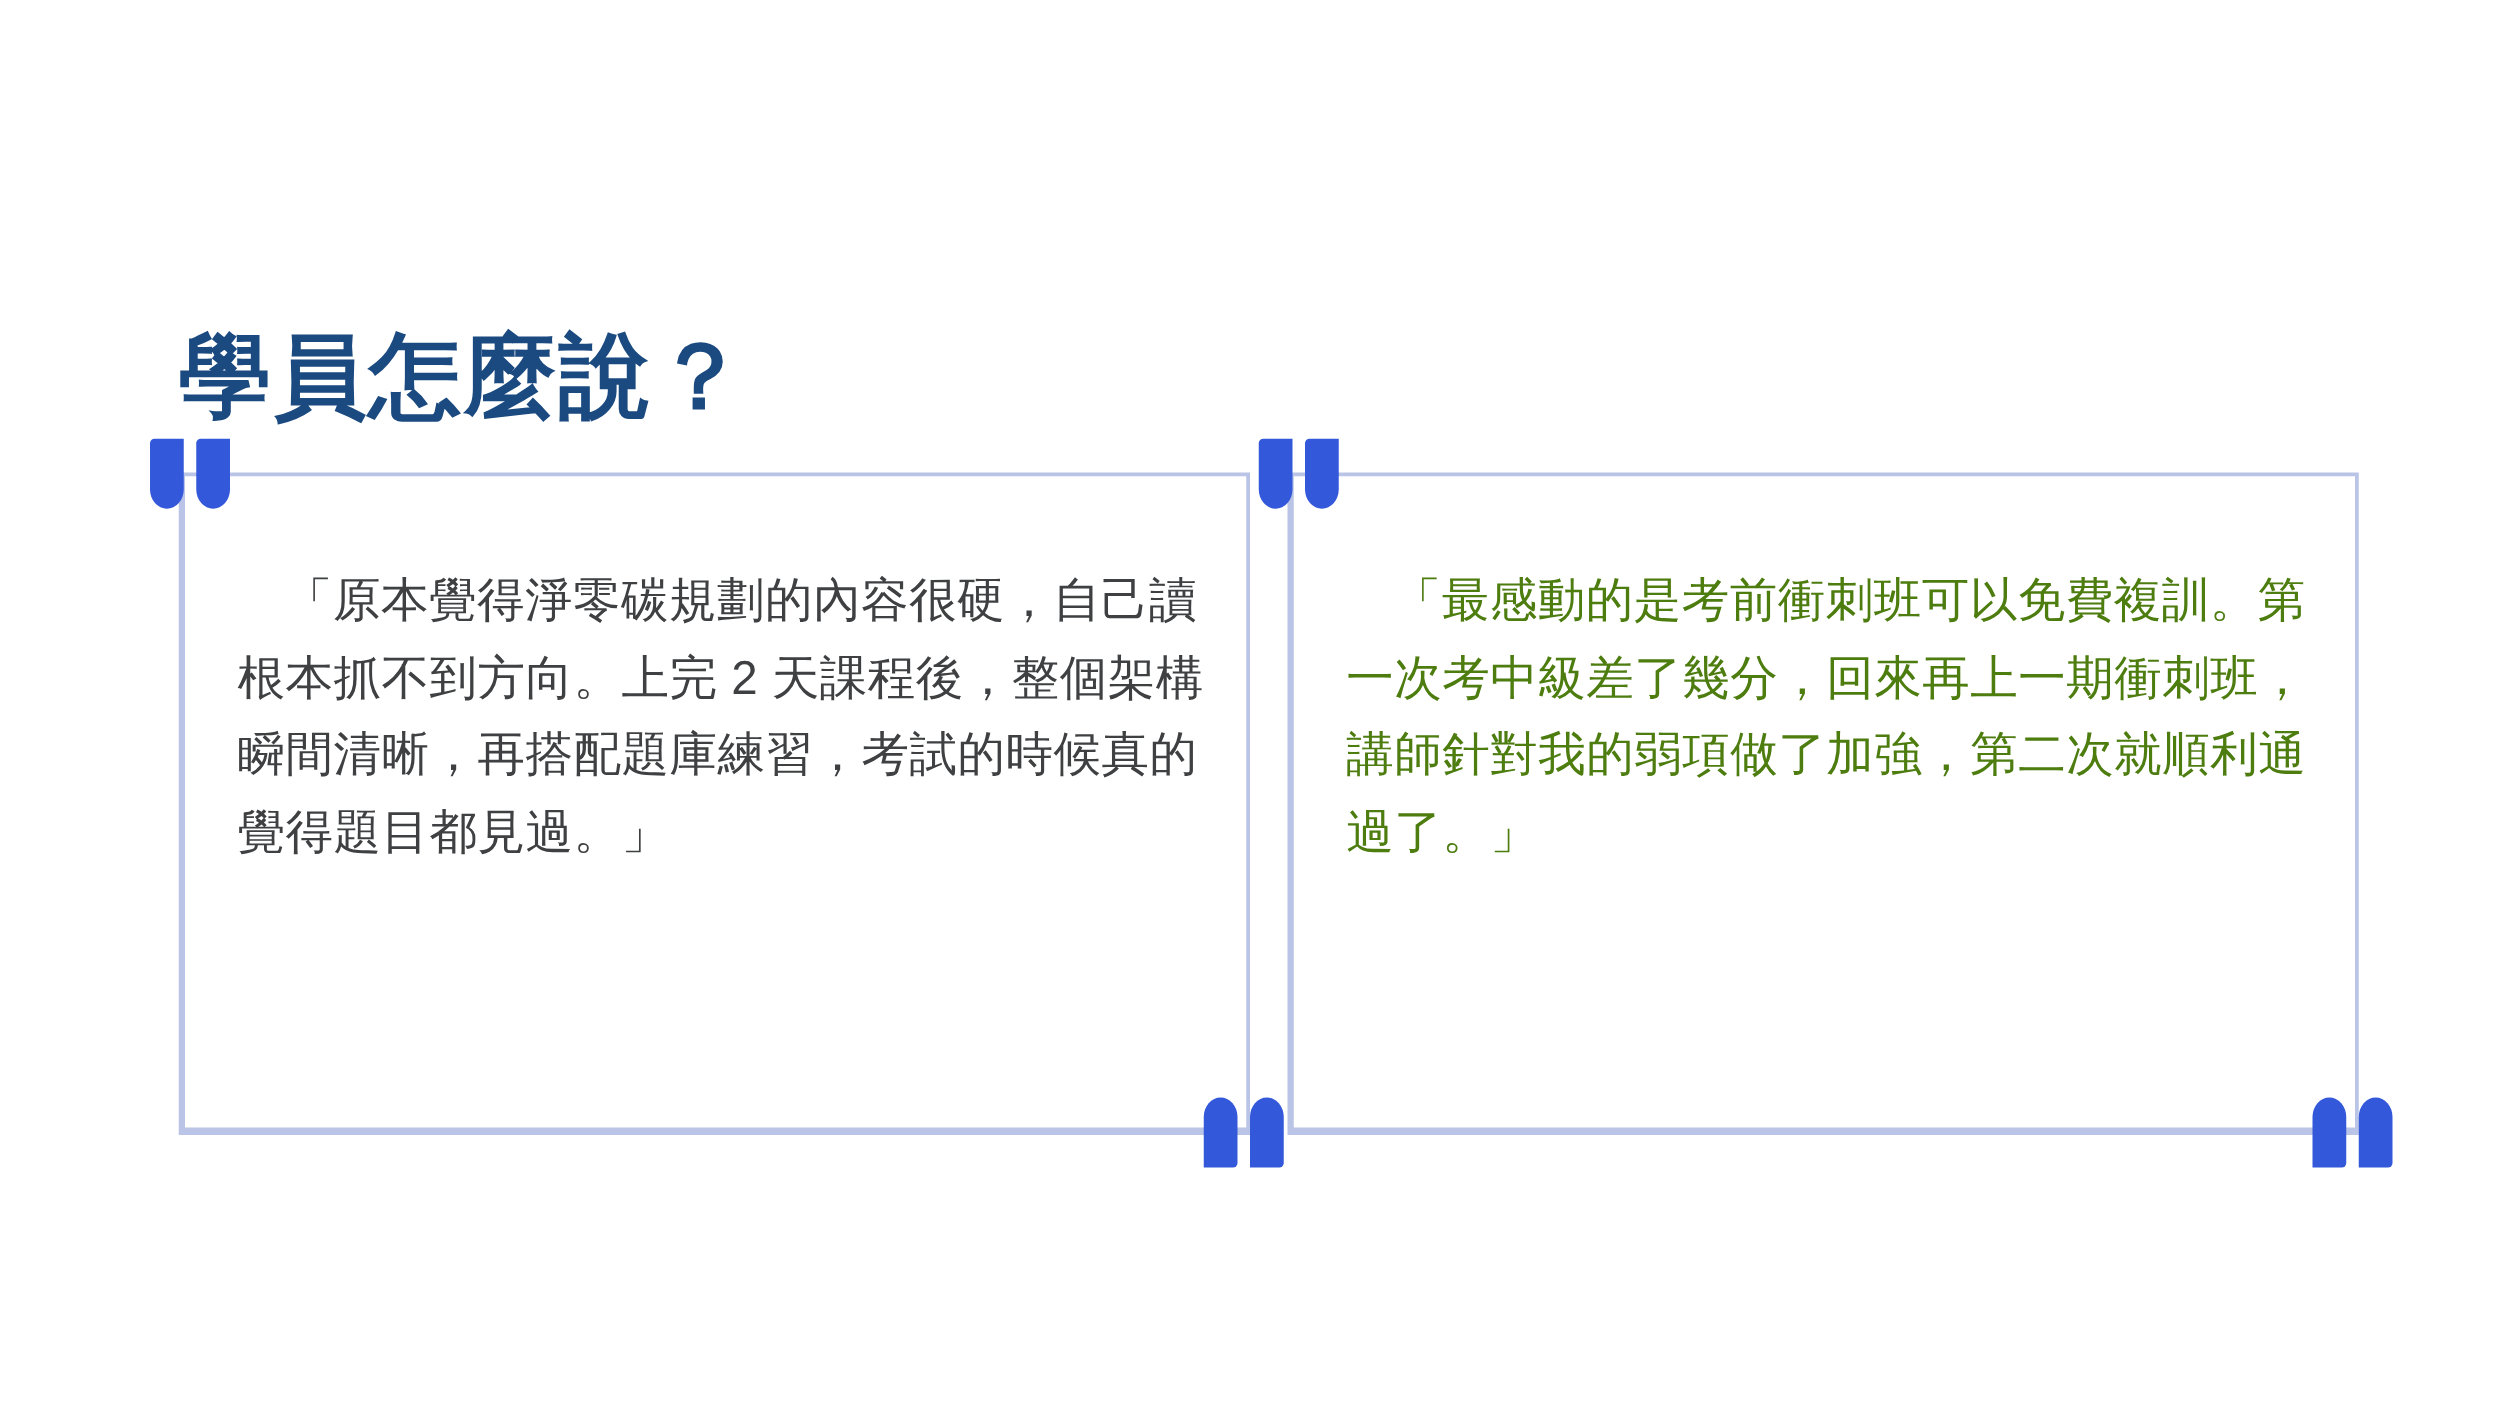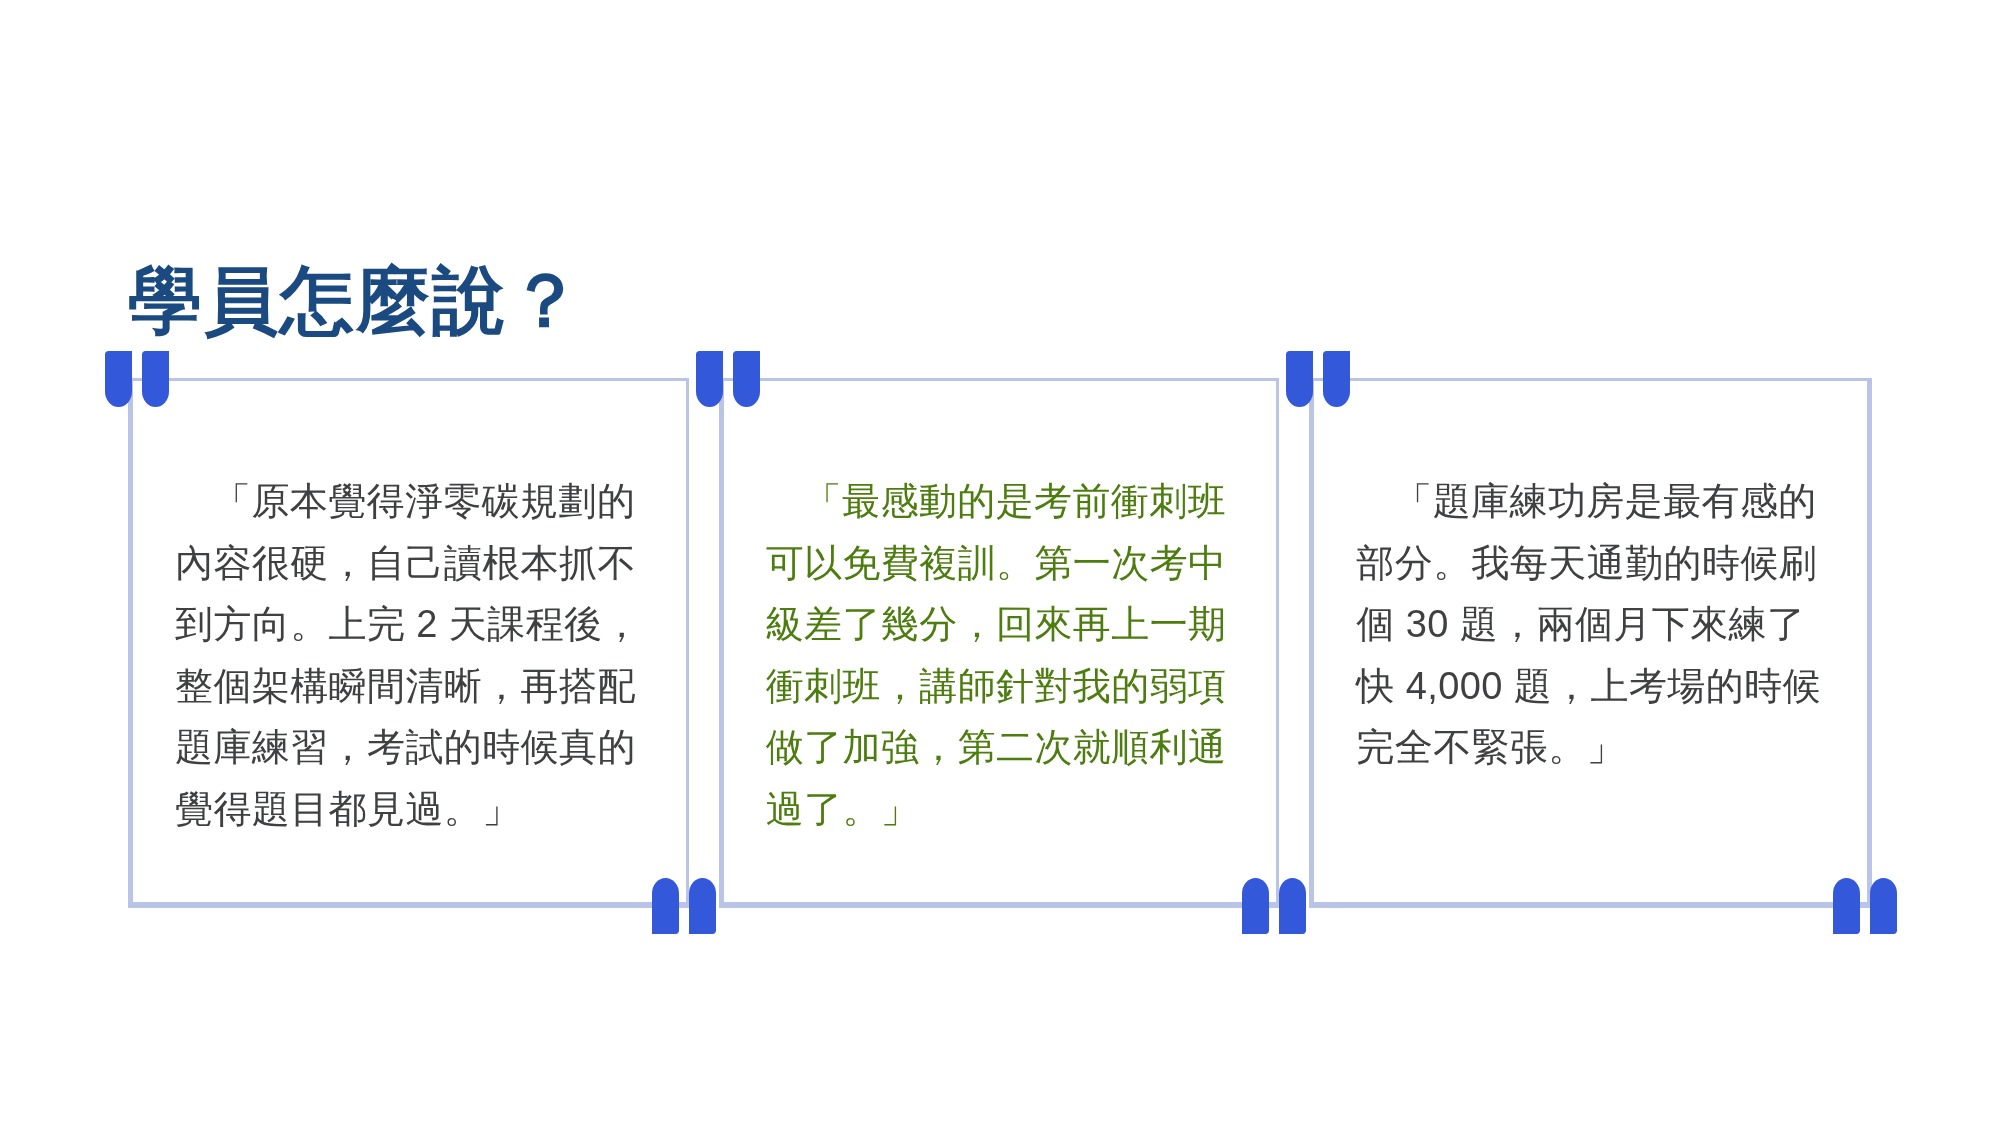--- a/index.html
+++ b/index.html
@@ -15,20 +15,21 @@
     font-family: "Liberation Sans", "DejaVu Sans", sans-serif;
     -webkit-font-smoothing: antialiased;
   }
 
   .slide {
     position: relative;
     width: 1808px;
     height: 1125px;
     background: #ffffff;
     box-sizing: border-box;
+    margin-left: 15px;
   }
 
   
   .page-title {
     position: absolute;
     left: 128px;
     top: 208px;
     font-size: 74px;
     font-weight: 700;
     letter-spacing: 2px;
@@ -52,21 +53,21 @@
 
   .quote-card {
     position: relative;
     flex: 1 1 0;
     box-sizing: border-box;
     background: #ffffff;
     border-top: 3px solid #b9c4e6;
     border-left: 5px solid #b9c4e6;
     border-right: 5px solid #b9c4e6;
     border-bottom: 6px solid #b9c4e6;
-    padding: 52px 26px 30px 42px;
+    padding: 32px 26px 30px 42px;
   }
 
   
   .quote-card.rule-light-right {
     border-right: 3px solid #b9c4e6;
   }
 
   .quote-text {
     font-size: 38px;
     line-height: 1.62;
@@ -134,26 +135,15 @@
         <span class="a" style="background: rgb(51, 88, 218);"></span>
           <span class="b" style="background: rgb(51, 88, 218);"></span>
       </div>
       <p class="quote-text" style="color: #4d7c0f;">「最感動的是考前衝刺班可以免費複訓。第一次考中級差了幾分，回來再上一期衝刺班，講師針對我的弱項做了加強，第二次就順利通過了。」</p>
       <div class="qmark close">
         <span class="a" style="background: rgb(51, 88, 218);"></span>
           <span class="b" style="background: rgb(51, 88, 218);"></span>
       </div>
     </div>
 
-    <div class="quote-card" style="border-color: rgb(185, 196, 230);">
-      <div class="qmark open">
-        <span class="a" style="background: rgb(51, 88, 218);"></span>
-          <span class="b" style="background: rgb(51, 88, 218);"></span>
-      </div>
-      <p class="quote-text" style="color: rgb(63, 64, 66);">「題庫練功房是最有感的部分。我每天通勤的時候刷個 30 題，兩個月下來練了快 4,000 題，上考場的時候完全不緊張。」</p>
-      <div class="qmark close">
-        <span class="a" style="background: rgb(51, 88, 218);"></span>
-          <span class="b" style="background: rgb(51, 88, 218);"></span>
-      </div>
-    </div>
 
   </div>
 </div>
 
 </body></html>

